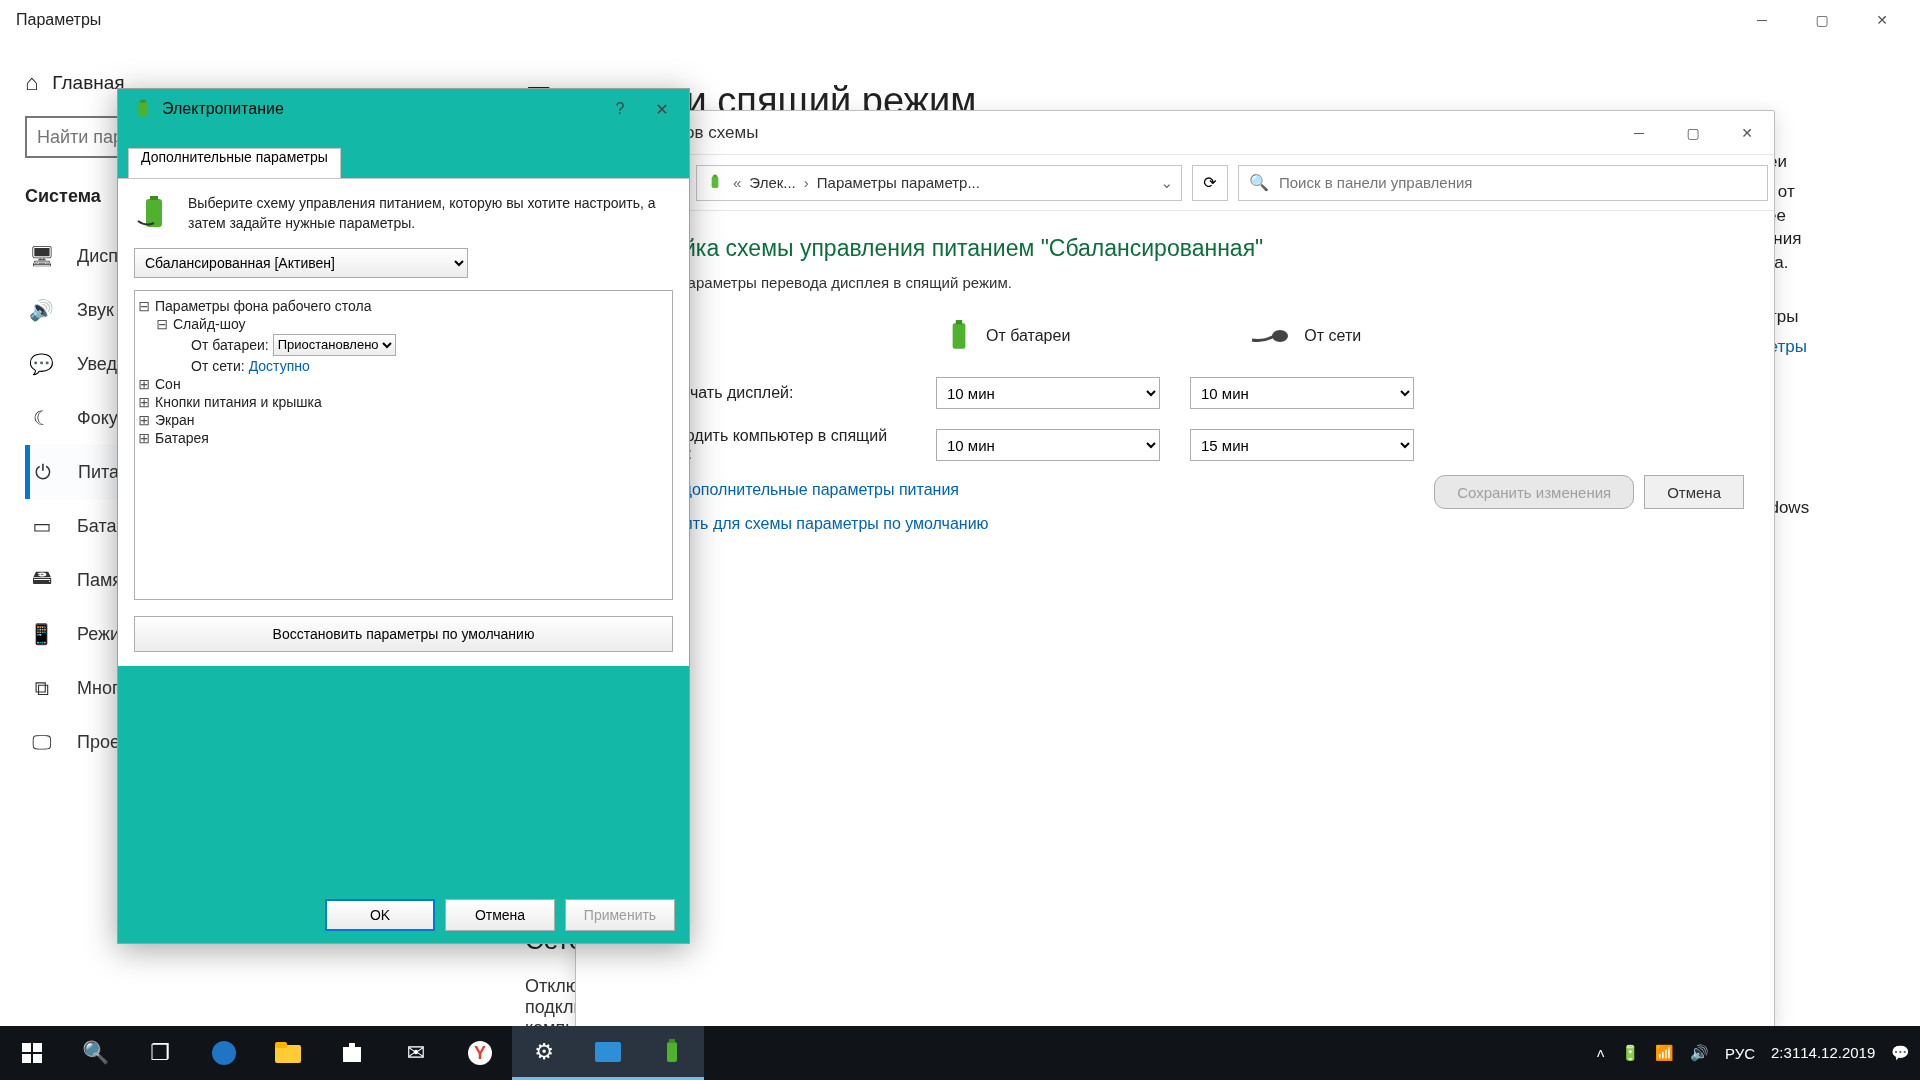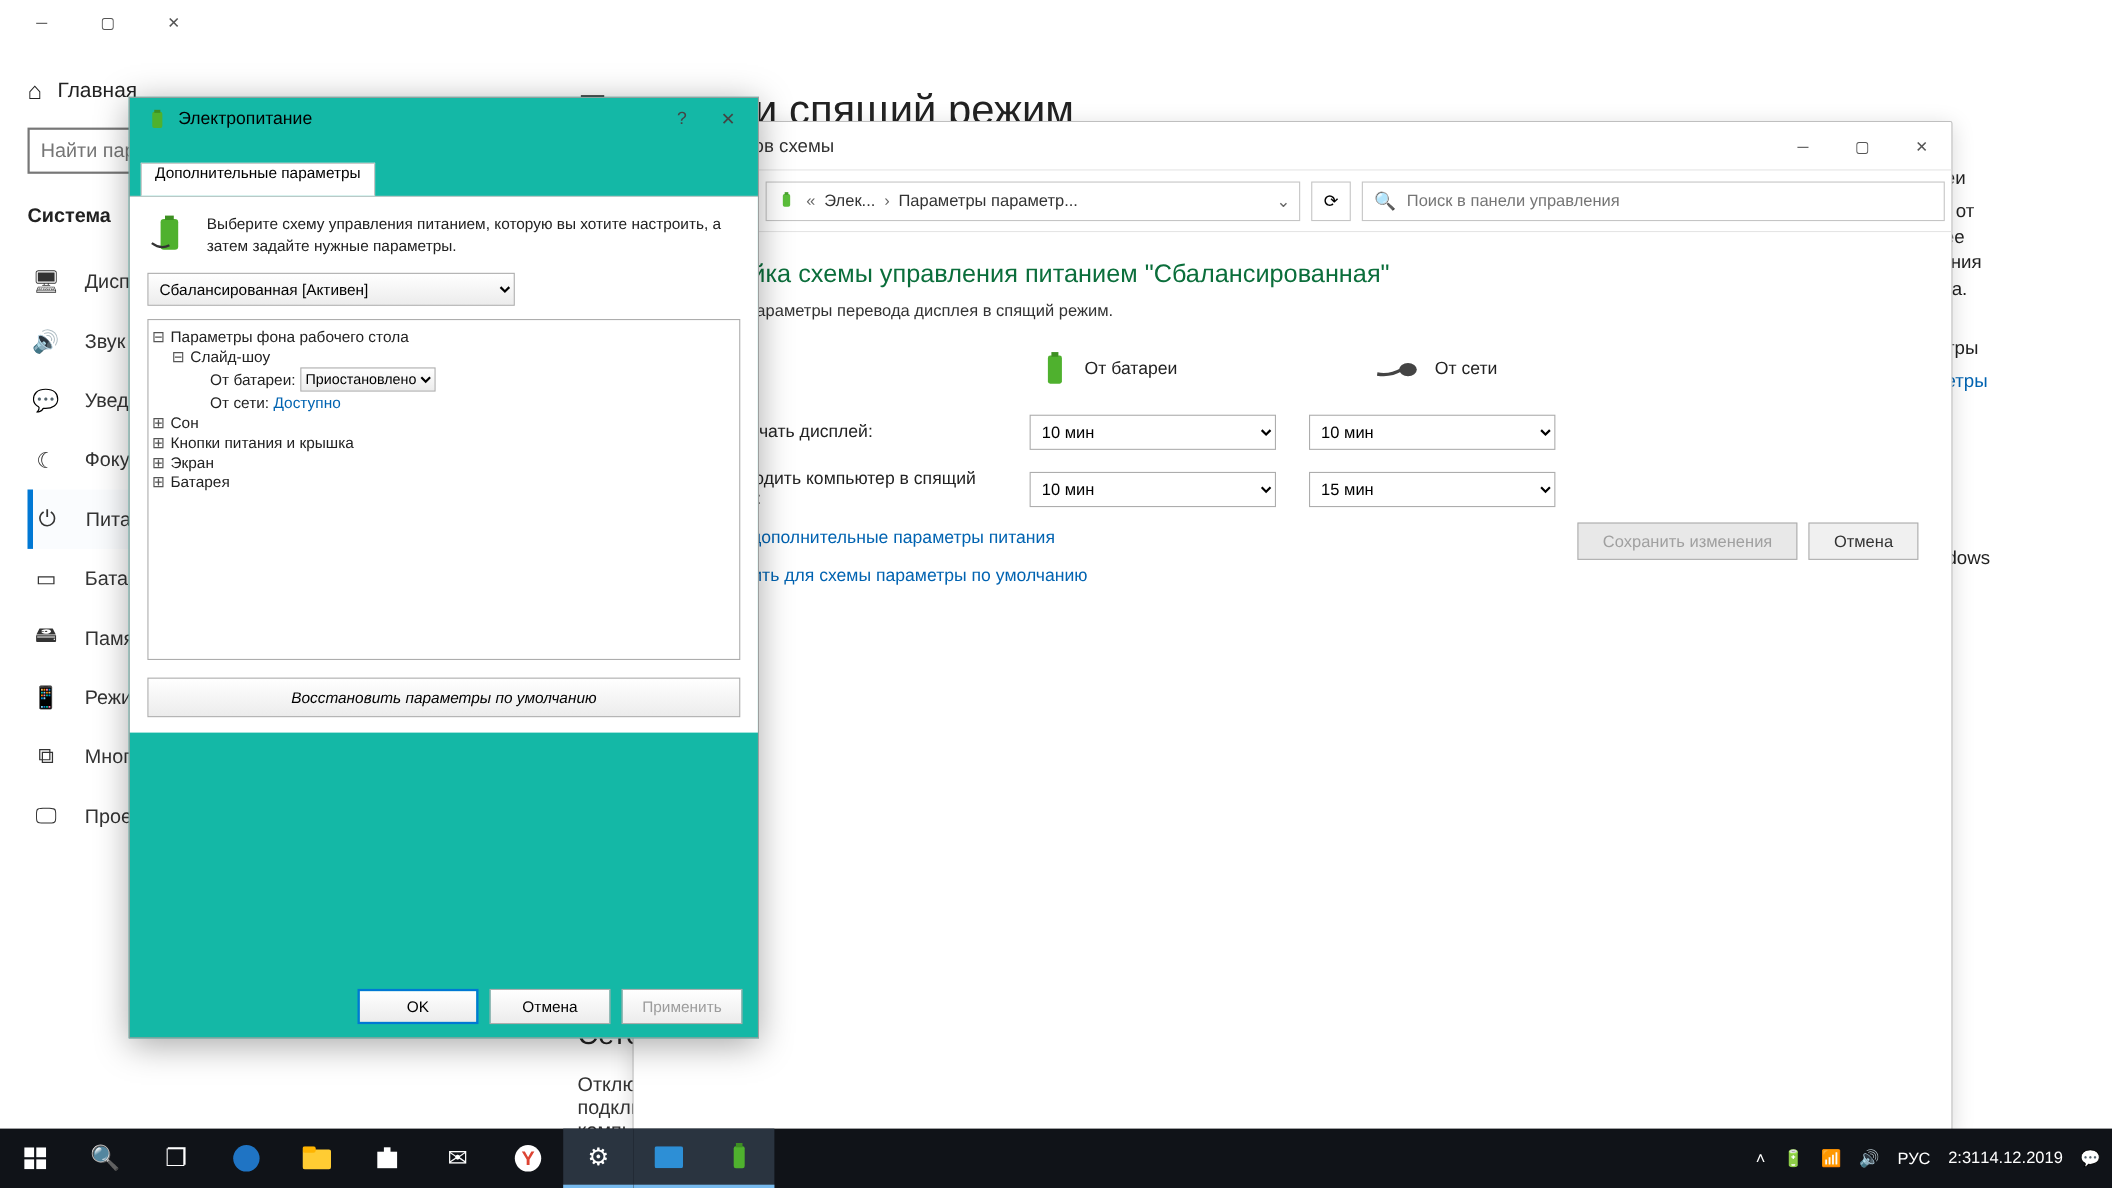--- a/index.html
+++ b/index.html
@@ -48,21 +48,21 @@
   .cpl-sub { font-size:15px; color:#333; margin-bottom:28px;}
   .power-cols { display:flex; gap:180px; margin-left:340px; margin-bottom:24px; align-items:center;}
   .power-cols .col { display:flex; align-items:center; gap:14px; font-size:16px; color:#222;}
   .row { display:flex; align-items:center; gap:30px; margin-bottom:18px;}
   .row .label { width:300px; display:flex; align-items:center; gap:14px; font-size:16px; color:#222;}
   .row .label .rico{width:22px;height:22px;}
   select.plan { width:224px; height:32px; border:1px solid #adadad; font-size:15px; padding:0 6px; background:#fff;}
   .cpl-link { color:#0063b1; font-size:16px; display:block; margin:16px 0;}
   .cpl-footer { position:absolute; right:30px; bottom:520px; display:flex; gap:10px;}
   .btn { padding:0 22px; height:34px; border:1px solid #adadad; background:#f0f0f0; font-size:15px; color:#333;}
-  .btn.disabled{color:#a0a0a0; background:#e8e8e8;}
+  .btn.disabled{color:#a0a0a0; background:#e8e8e8;border-radius:11px;}
 
   
   .adv-dialog { position:absolute; left:117px; top:88px; width:573px; height:856px; background:#14b8a6; border:1px solid #9e9e9e; box-shadow:0 6px 30px rgba(0,0,0,0.35);}
   .adv-title { height:40px; display:flex; align-items:center; padding:0 6px;}
   .adv-title .icon { width:22px;height:22px; margin:0 8px;}
   .adv-title .txt { flex:1; font-size:16px;}
   .adv-title .tb{width:42px;height:40px;display:flex;align-items:center;justify-content:center;font-size:16px;color:#444;}
   .tab-strip{height:30px; display:flex; align-items:flex-end; padding-left:10px; border-bottom:1px solid #c5c5c5;margin-top:20px;}
   .tab{height:30px;padding:0 12px;border:1px solid #c5c5c5;border-bottom:none;background:#fff;font-size:14px;}
   .adv-body{padding:14px 16px 14px 16px; background:#fff;}
@@ -70,39 +70,40 @@
   .adv-desc .dicon{width:40px;height:40px;flex-shrink:0;}
   .adv-desc .dtext{font-size:14px;line-height:1.45;color:#222;}
   .scheme-select{width:334px;height:30px;border:1px solid #adadad;font-size:14px;padding:0 6px;background:linear-gradient(#fff,#ececec);}
   .tree{margin-top:12px;border:1px solid #adadad;height:310px;padding:6px 6px 6px 2px;overflow:auto;}
   .tnode{display:flex;align-items:center;gap:4px;font-size:14px;color:#222;padding:1px 0;}
   .tnode .exp{width:14px;text-align:center;color:#555;user-select:none;}
   .indent-1{padding-left:18px;}
   .indent-2{padding-left:36px;}
   select.inline{height:22px;font-size:13px;border:1px solid #adadad;background:linear-gradient(#fff,#ececec);}
   .tree .val-link{color:#0063b1;}
-  .restore-btn{width:100%;height:36px;border:1px solid #adadad;background:linear-gradient(#fff,#ececec);margin-top:16px;font-size:14px;font-style:italic;}
+  .restore-btn{width:100%;height:36px;border:1px solid #adadad;background:linear-gradient(#fff,#ececec);margin-top:16px;font-size:14px;}
   .adv-footer{position:absolute;bottom:12px;right:14px;display:flex;gap:10px;}
   .dlgbtn{width:110px;height:32px;border:1px solid #adadad;background:linear-gradient(#fff,#ececec);font-size:14px;}
   .dlgbtn.primary{border:2px solid #0078d4;}
   .dlgbtn.disabled{color:#9c9c9c;}
 
   
   .taskbar{position:absolute;left:0;bottom:0;width:1920px;height:54px;background:#101318;display:flex;align-items:center;color:#fff;}
   .taskbar .tbtn{width:64px;height:54px;display:flex;align-items:center;justify-content:center;font-size:22px;}
   .taskbar .tbtn.active{border-bottom:3px solid #76b9ed;background:#2a3440;}
   .tray{margin-left:auto;display:flex;align-items:center;gap:16px;padding:0 10px;font-size:15px;}
   .clock{display:flex;flex-direction:row;align-items:flex-end;line-height:1.1;font-size:15px;}
   svg{display:block;}
 </style>
 </head>
 <body>
 
 <div class="settings-window">
   <div class="settings-titlebar">
+    <div class="title">Параметры</div>
     <div class="winbtn">─</div>
     <div class="winbtn">▢</div>
     <div class="winbtn">✕</div>
   </div>
   <div class="settings-body">
     <div class="sidebar">
       <div class="home">
         <span class="ico">⌂</span>
         <span>Главная</span>
       </div>

